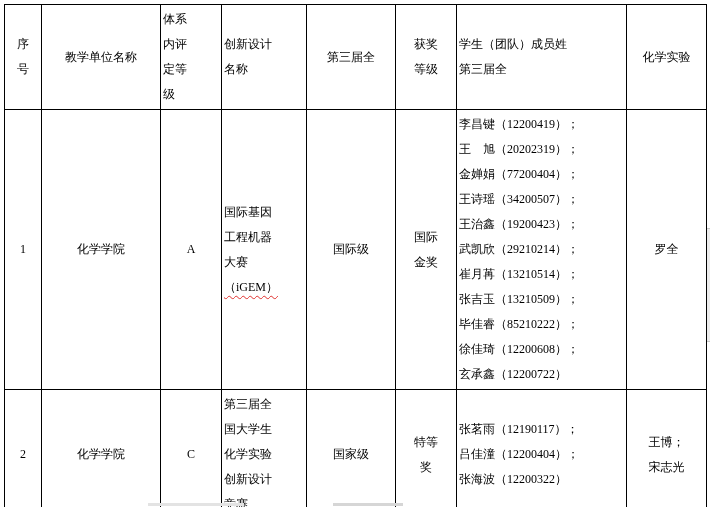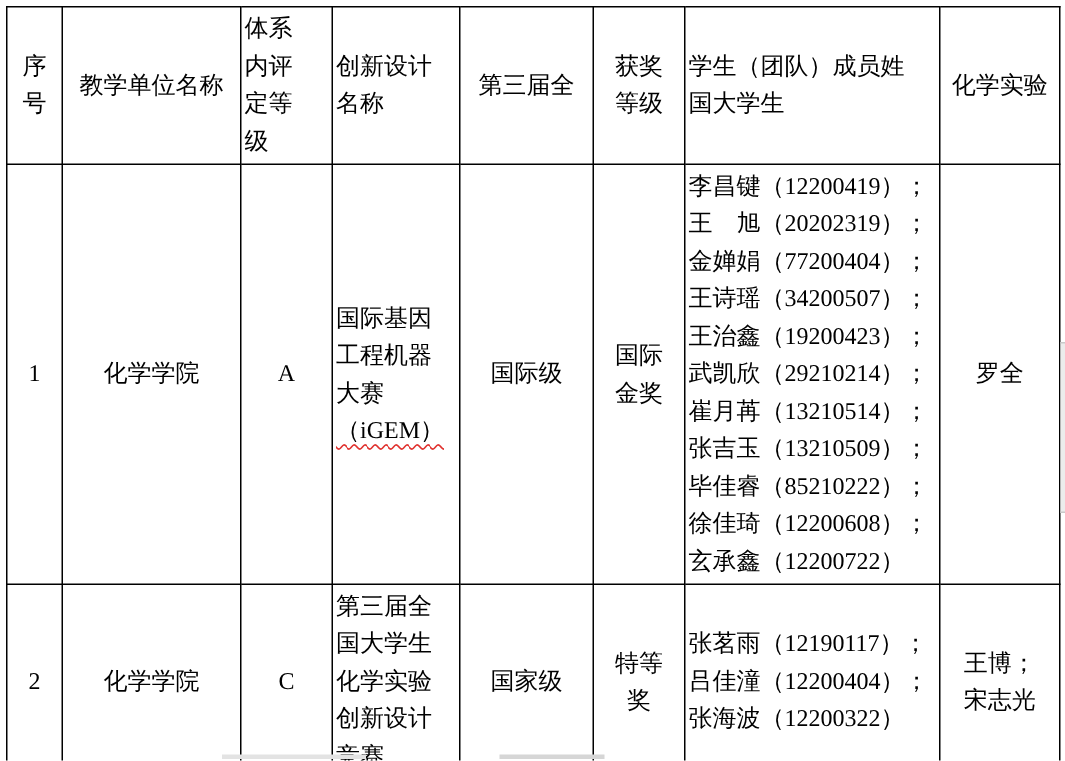--- a/index.html
+++ b/index.html
@@ -22,21 +22,21 @@
     left: 4px;
     top: 4px;
     border-collapse: collapse;
     table-layout: fixed;
     width: 702px;
   }
   .awards th, .awards td {
     border: 1.5px solid #000000;
     vertical-align: middle;
     font-weight: normal;
-    font-size: 16px;
+    font-size: 12px;
     line-height: 25px;
     color: #000000;
     padding: 2px 2px;
     overflow: hidden;
   }
   .pre { white-space: pre-line; }
   .c { text-align: center; }
   .l { text-align: left; padding-left: 7px; padding-right: 3px; }
   .wavy {
     text-decoration-line: underline;
@@ -96,21 +96,21 @@
       <th class="pre l">体系
 内评
 定等
 级</th>
       <th class="pre l">创新设计
 名称</th>
       <th class="c">第三届全</th>
       <th class="pre c">获奖
 等级</th>
       <th class="pre l">学生（团队）成员姓
-国大学生</th>
+第三届全</th>
       <th class="c">化学实验</th>
     </tr>
 
     <tr style="height:277px">
       <td class="c">1</td>
       <td class="c">化学学院</td>
       <td class="c">A</td>
       <td class="l">
         <div class="pre">国际基因
 工程机器

